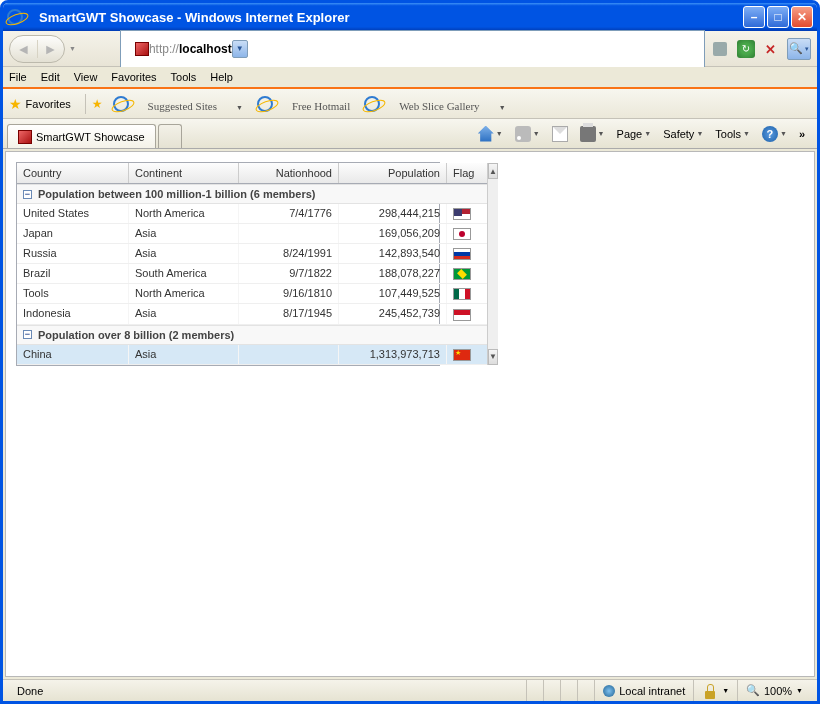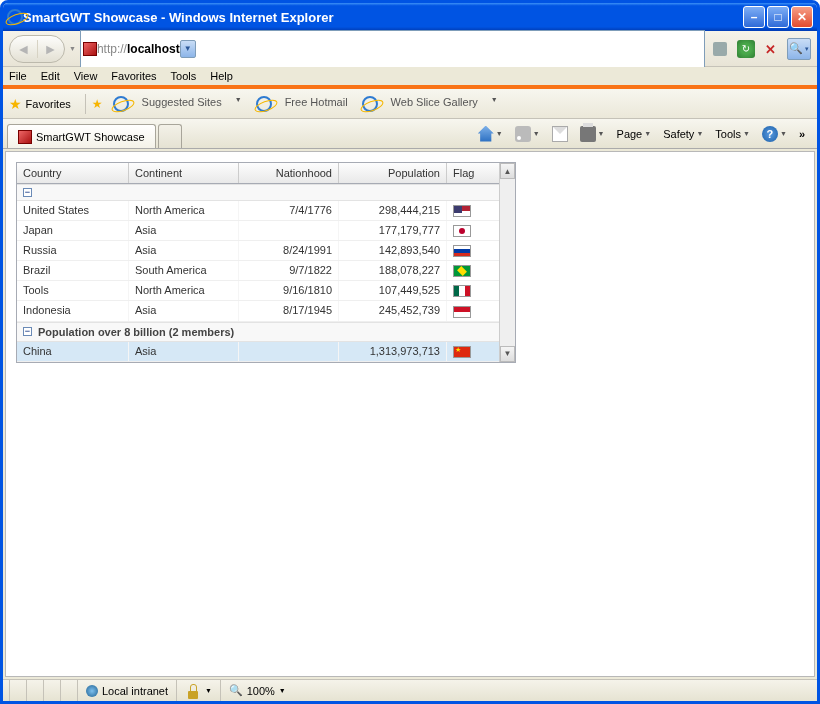--- a/index.html
+++ b/index.html
@@ -2,63 +2,63 @@
 <html><head>
 <meta charset="utf-8">
 <style>
   * { box-sizing: border-box; }
   html, body { margin: 0; padding: 0; font-family: Tahoma, Arial, sans-serif; font-size: 11px; }
   body { width: 820px; height: 704px; overflow: hidden; background: #fff; }
 
   
   .window { width: 820px; height: 704px; border: 3px solid #0054e3; border-radius: 8px 8px 0 0; background: #ece9d8; display: flex; flex-direction: column; }
   .titlebar { height: 28px; background: linear-gradient(to bottom, #3b90f6 0%, #0054e3 10%, #0054e3 85%, #003bb3 100%); display: flex; align-items: center; padding: 0 4px; border-radius: 5px 5px 0 0; }
-  .titlebar-text { color: #fff; font-weight: bold; font-size: 13px; flex: 1; }
+  .titlebar-text { color: #fff; font-weight: bold; font-size: 13px; flex: 1; padding-left: 16px; }
   .win-btns { display: flex; gap: 2px; }
   .win-btn { width: 22px; height: 22px; border: 1px solid #fff; border-radius: 3px; display: flex; align-items: center; justify-content: center; font-weight: bold; color: #fff; font-size: 12px; }
   .win-min, .win-max { background: linear-gradient(to bottom, #7eaef5, #2e6ad8); }
   .win-close { background: linear-gradient(to bottom, #f69e86, #e14b2e); }
 
   
   .navrow { height: 36px; background: linear-gradient(to bottom, #f5f3ea, #e8e4d6); display: flex; align-items: center; padding: 2px 6px; gap: 4px; border-bottom: 1px solid #c5c2b8; }
   .navbtns { width: 56px; height: 28px; border: 1px solid #bcb9ac; border-radius: 14px; background: linear-gradient(to bottom, #fdfdfb, #e3e0d3); display: flex; align-items: center; justify-content: space-around; position: relative; }
   .navarrow { color: #b5b5b5; font-size: 14px; }
   .navbtns::after { content: ""; position: absolute; left: 50%; top: 4px; bottom: 4px; width: 1px; background: #d7d3c4; }
-  .addr { flex: 1; height: 38px; border: 1px solid #7f9db9; background: #fff; display: flex; align-items: center; padding: 0 2px; font-size: 12px; }
+  .addr { flex: 1; height: 38px; border: 1px solid #7f9db9; background: #fff; display: flex; align-items: center; padding: 0 14px; font-size: 12px; margin-left: 40px; }
   .addr .url-pre { color: #888; }
   .addr .url-host { color: #000; font-weight: bold; }
   .addr .url-post { color: #888; flex: 1; overflow: hidden; white-space: nowrap; }
   .addr .dd { width: 16px; height: 18px; background: linear-gradient(to bottom, #c9ddf6, #8db5e9); border: 1px solid #7f9db9; border-radius: 2px; display: flex; align-items: center; justify-content: center; color: #2b5797; font-size: 8px; }
   .tool-ic { width: 22px; height: 22px; border: 1px solid transparent; display: flex; align-items: center; justify-content: center; font-size: 13px; border-radius: 2px; }
   .refresh-ic { background: radial-gradient(#49a84a 40%, #2e7d32); width: 18px; height: 18px; border-radius: 3px; color: #fff; font-size: 10px; display:flex;align-items:center;justify-content:center; }
   .stop-ic { width: 14px; height: 14px; color: #c62828; font-weight: bold; font-size: 13px; }
   .search { width: 230px; height: 22px; border: 1px solid #7f9db9; background: #fff; display: flex; align-items: center; padding: 0 4px; gap: 4px; color: #888; font-style: italic; }
   .searchbtn { width: 24px; height: 22px; background: linear-gradient(to bottom, #c9ddf6, #8db5e9); border: 1px solid #7f9db9; border-radius: 2px; display: flex; align-items: center; justify-content: center; color: #2b5797; }
 
-  .menubar { height: 22px; background: #ece9d8; border-bottom: 4px solid #f97316; display: flex; align-items: center; padding: 0 6px; gap: 14px; }
+  .menubar { height: 22px; background: #ece9d8; border-bottom: 2px solid #f97316; display: flex; align-items: center; padding: 0 6px; gap: 14px; }
   .menubar span { cursor: default; }
 
   .favbar { height: 30px; background: linear-gradient(to bottom, #f7f6ef, #ebe8d9); border-bottom: 1px solid #c5c2b8; display: flex; align-items: center; padding: 0 6px; gap: 6px; }
   .fav-lbl { display: flex; align-items: center; gap: 4px; margin-right: 8px; }
   .star { color: #f7b500; font-size: 14px; }
-  .favlink { display: flex; align-items: flex-start; gap: 13px; color: #555; padding: 2px 4px; }
+  .favlink { display: flex; align-items: flex-end; gap: 19px; color: #555; padding: 2px 4px; font-family: Liberation Serif, serif; }
   .favlink .dd-sm { font-size: 7px; color: #555; }
   .ie-mini { width: 14px; height: 14px; }
 
   .tabbar { height: 30px; background: linear-gradient(to bottom, #f7f6ef, #e6e3d2); border-bottom: 1px solid #aaa; display: flex; align-items: flex-end; padding: 0 4px; }
   .tab { height: 24px; border: 1px solid #a8a59a; border-bottom: none; background: linear-gradient(to bottom, #fff, #f4f2e8); border-radius: 3px 3px 0 0; padding: 0 10px; display: flex; align-items: center; gap: 4px; margin-right: 2px; }
   .tab.new { width: 24px; padding: 0; justify-content: center; background: linear-gradient(to bottom,#f3f1e8,#e5e2d3); }
   .tb-right { margin-left: auto; display: flex; align-items: center; gap: 4px; height: 100%; padding-right: 4px; margin-top: 28px; }
   .tb-right .grp { display: flex; align-items: center; gap: 2px; padding: 0 4px; }
   .tb-right .dd-sm { font-size: 7px; color: #555; }
   .chevmore { font-size: 11px; font-weight: bold; padding: 0 4px; }
 
   
   .content { flex: 1; background: #fff; margin: 2px; border: 1px solid #b8b8b8; overflow: hidden; position: relative; padding: 10px; }
-  .grid { width: 500px; border: 1px solid #a7abb4; display: flex; }
+  .grid { width: 424px; border: 1px solid #a7abb4; display: flex; }
   .grid-body { flex: 1; }
   .ghead { display: flex; background: linear-gradient(to bottom, #fdfdfd, #e9e9e9); border-bottom: 1px solid #a7abb4; }
   .gh { border-right: 1px solid #ccc; padding: 4px 6px; color: #333; font-weight: normal; }
   .gh:last-child { border-right: none; }
   .col-country { width: 112px; }
   .col-cont { width: 110px; }
   .col-nat { width: 100px; text-align: right; }
   .col-pop { width: 108px; text-align: right; }
   .col-flag { width: 40px; }
 
@@ -233,34 +233,35 @@
         <div class="ghead">
           <div class="gh col-country">Country</div>
           <div class="gh col-cont">Continent</div>
           <div class="gh col-nat">Nationhood</div>
           <div class="gh col-pop">Population</div>
           <div class="gh col-flag">Flag</div>
         </div>
 
         <div class="grp-row">
           <span class="grp-toggle">−</span>
+          <span>Population between 100 million-1 billion (6 members)</span>
         </div>
         <div id="rows1">
             <div class="drow">
               <div class="dc col-country">United States</div>
               <div class="dc col-cont">North America</div>
               <div class="dc col-nat">7/4/1776</div>
               <div class="dc col-pop">298,444,215</div>
               <div class="dc col-flag"><span class="flag flag-us"></span></div>
             </div>
             <div class="drow">
               <div class="dc col-country">Japan</div>
               <div class="dc col-cont">Asia</div>
               <div class="dc col-nat"></div>
-              <div class="dc col-pop">177,179,777</div>
+              <div class="dc col-pop">169,056,209</div>
               <div class="dc col-flag"><span class="flag flag-jp"></span></div>
             </div>
             <div class="drow">
               <div class="dc col-country">Russia</div>
               <div class="dc col-cont">Asia</div>
               <div class="dc col-nat">8/24/1991</div>
               <div class="dc col-pop">142,893,540</div>
               <div class="dc col-flag"><span class="flag flag-ru"></span></div>
             </div>
             <div class="drow">
@@ -302,20 +303,21 @@
       </div>
       <div class="vscroll">
         <div class="vsb-btn">▲</div>
         <div class="vsb-track"></div>
         <div class="vsb-btn">▼</div>
       </div>
     </div>
   </div>
 
   <div class="status">
+    <div class="seg first">Done</div>
     <div class="seg"></div>
     <div class="seg"></div>
     <div class="seg"></div>
     <div class="seg"></div>
     <div class="seg">
       <span class="zone-ic"></span>
       <span>Local intranet</span>
     </div>
     <div class="seg">
       <span class="lock-ic"></span>

